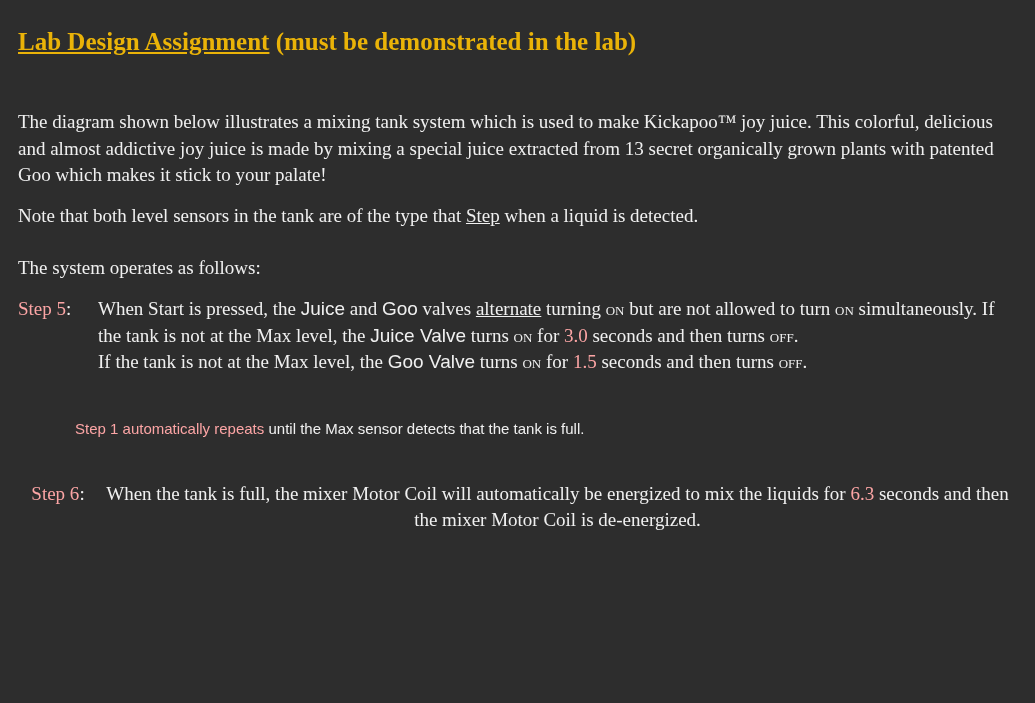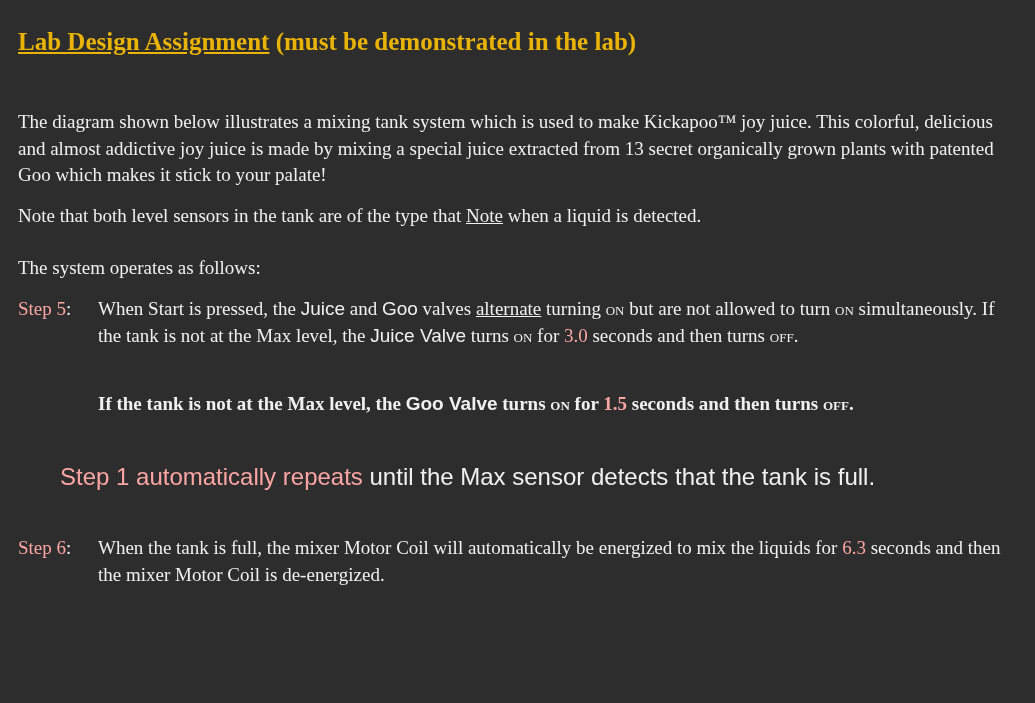--- a/index.html
+++ b/index.html
@@ -47,51 +47,50 @@
   }
   .step-label {
     flex: 0 0 80px;
     color: #4a86e8;
     font-family: Georgia, serif;
   }
   .step-body {
     flex: 1;
   }
   .step-sub {
-    margin-top: 42px;
-    font-weight: bold;
   }
   .step-repeat {
     margin-top: 42px;
-    margin-left: 42px;
+    margin-left: 57px;
     font-family: Arial, Helvetica, sans-serif;
-    font-size: 24px;
+    font-size: 15px;
   }
   .gap-large {
     margin-top: 42px;
+    text-align: center;
   }
   .section-gap {
     margin-top: 26px;
   }
 </style>
 </head>
 <body>
 
 <div class="page">
 
   <div class="title-line">
     <span class="title-underline">Lab Design Assignment</span><span> (must be demonstrated in the lab)</span>
   </div>
 
   <p class="para">
     <span>The diagram shown below illustrates a mixing tank system which is used to make Kickapoo</span><span>™</span><span> joy juice. This colorful, delicious and almost addictive joy juice is made by mixing a special juice extracted from 13 secret organically grown plants with patented Goo which makes it stick to your palate!</span>
   </p>
 
   <p class="para">
-    <span>Note that both level sensors in the tank are of the type that </span><span class="u">Note</span><span> when a liquid is detected.</span>
+    <span>Note that both level sensors in the tank are of the type that </span><span class="u">Step</span><span> when a liquid is detected.</span>
   </p>
 
   <p class="para section-gap">The system operates as follows:</p>
 
 
   <div class="step-row">
     <div class="step-label">
       <span class="blue">Step 5</span><span style="color:#f0f0f0;">:</span>
     </div>
     <div class="step-body">

